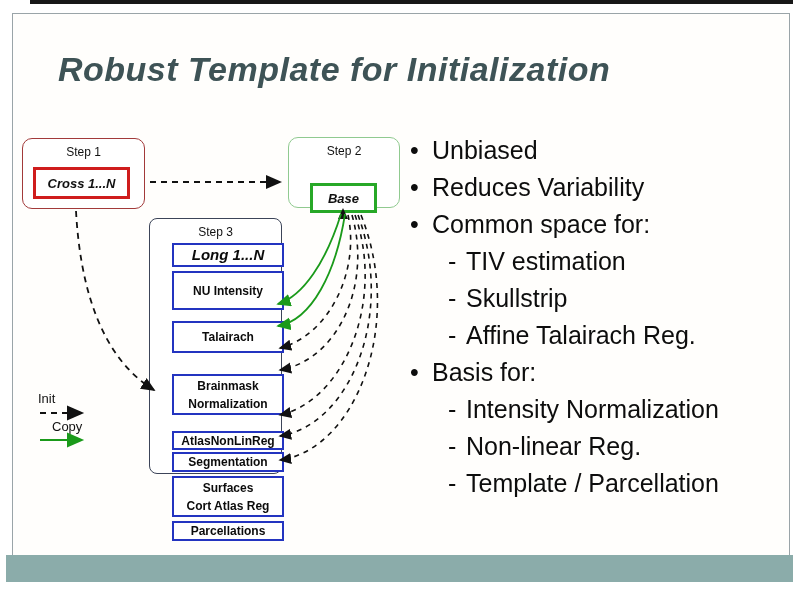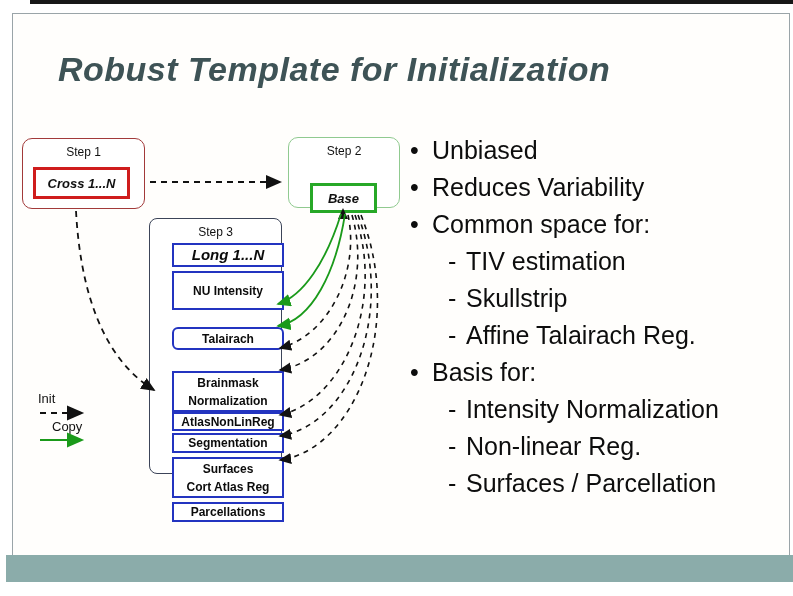--- a/index.html
+++ b/index.html
@@ -25,23 +25,23 @@
               font-weight:bold; font-style:italic; font-size:13px; color:#111; }
   .cross-box { left:33px; top:167px; width:97px; height:32px; border:3px solid #cf1d1d; }
   .base-box  { left:310px; top:183px; width:67px; height:30px; border:3px solid #27a827; }
 
   .stack { position:absolute; left:172px; top:243px; width:112px; }
   .cell { border:2px solid #2334c0; background:#fff; display:flex; flex-direction:column;
           align-items:center; justify-content:center; font-weight:bold; font-size:12px; color:#0b0b0b;
           text-align:center; line-height:18px; }
   .cell.c1 { height:24px; font-size:15px; font-style:italic; }
   .cell.c2 { height:39px; margin-top:4px; }
-  .cell.c3 { height:23px; margin-top:17px;border-radius:6px; }
+  .cell.c3 { height:32px; margin-top:11px; }
   .cell.c4 { height:41px; margin-top:21px; }
-  .cell.c5 { height:19px; margin-top:0; }
+  .cell.c5 { height:19px; margin-top:16px; }
   .cell.c6 { height:20px; margin-top:2px; }
   .cell.c7 { height:41px; margin-top:4px; }
   .cell.c8 { height:20px; margin-top:4px; }
 
   .legend-label { position:absolute; font-size:13px; color:#111; }
   .legend-init { left:38px; top:391px; }
   .legend-copy { left:52px; top:419px; }
 
   .arrows { position:absolute; left:0; top:0; width:793px; height:596px; pointer-events:none; }
 
@@ -167,15 +167,15 @@
   <div class="bullet-row sub">
       <span class="marker">-</span>
       <span>Intensity Normalization</span>
     </div>
   <div class="bullet-row sub">
       <span class="marker">-</span>
       <span>Non-linear Reg.</span>
     </div>
   <div class="bullet-row sub">
       <span class="marker">-</span>
-      <span>Surfaces / Parcellation</span>
+      <span>Template / Parcellation</span>
     </div>
 </div>
 
 </body></html>

